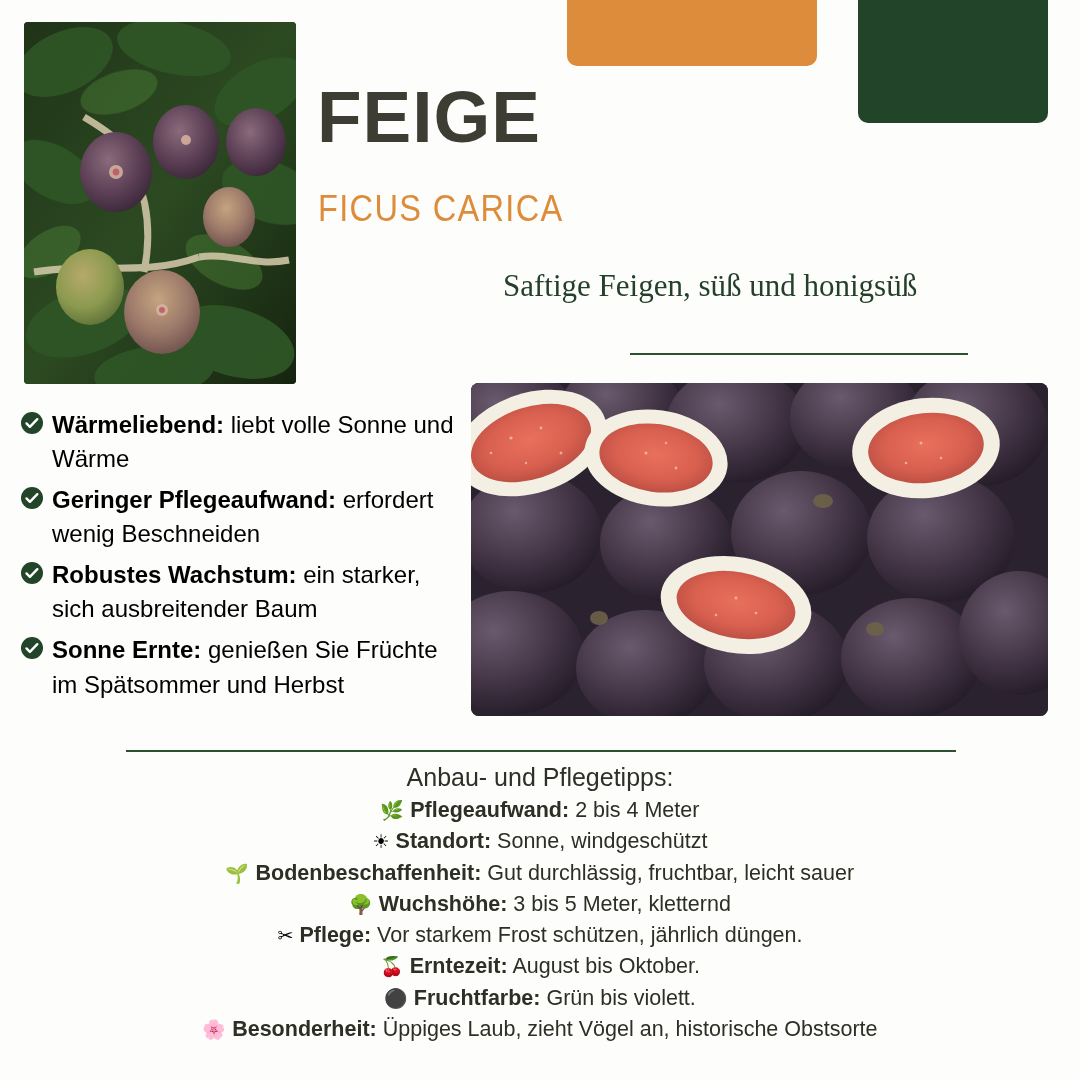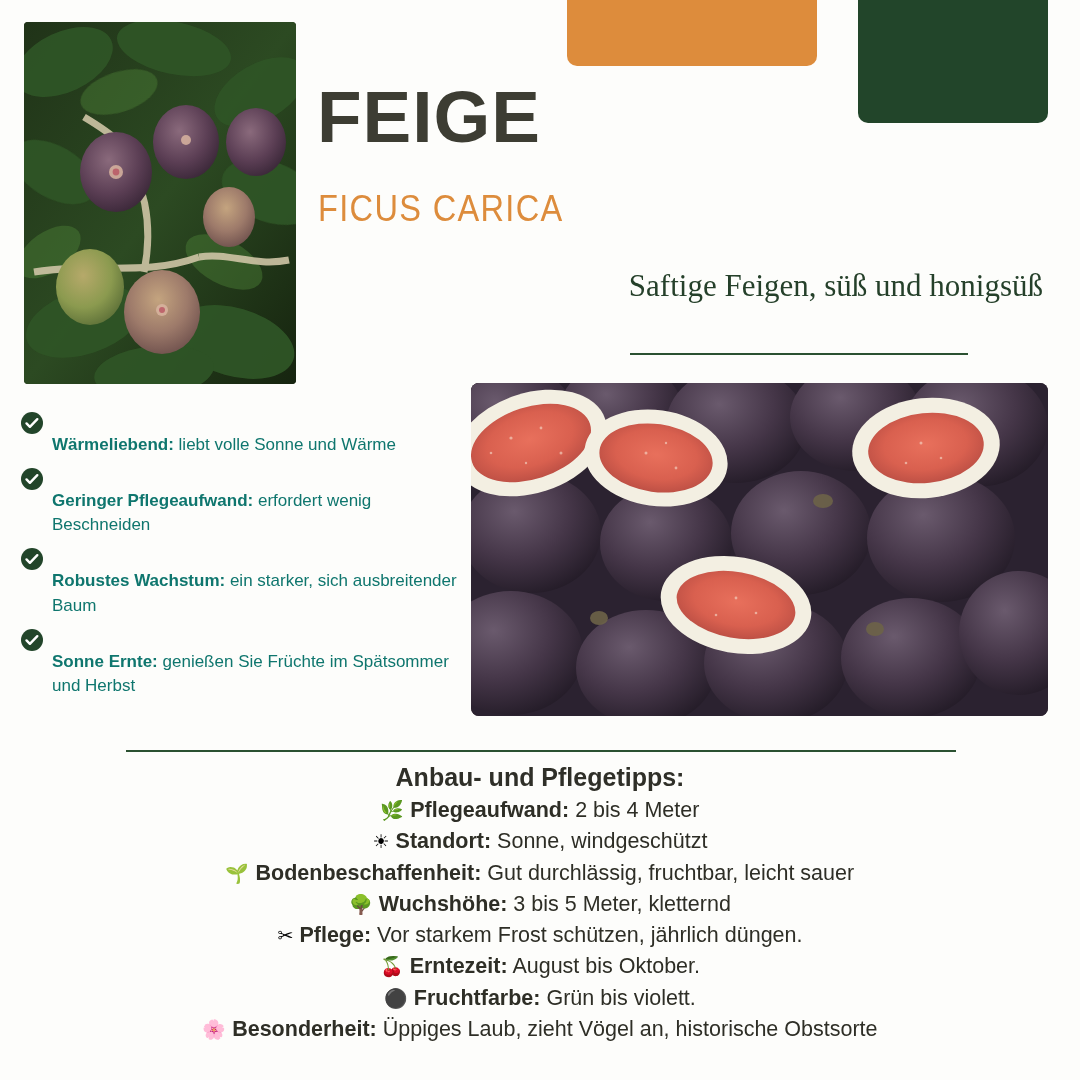--- a/index.html
+++ b/index.html
@@ -66,21 +66,21 @@
     transform: scaleX(0.88);
     transform-origin: left top;
   }
   .tagline {
     position: absolute;
     left: 503px; top: 268px;
     width: 540px;
     font-family: "Liberation Serif", serif;
     font-size: 31px;
     color: #25402a;
-    text-align: right;
+    text-align: left;
   }
   .rule-short {
     position: absolute;
     left: 630px; top: 353px;
     width: 338px;
     height: 2px;
     background: #2b5131;
   }
 
   
@@ -104,42 +104,41 @@
     align-items: flex-start;
     margin-bottom: 7px;
   }
   .check {
     flex: 0 0 auto;
     width: 24px; height: 24px;
     margin-top: 3px;
     margin-right: 8px;
   }
   .feature-text {
-    font-size: 17px;
+    font-size: 24px;
     line-height: 1.42;
-    color: #0f766e;
-    margin-top: 25px;
+    color: #000000;
   }
   .feature-text b { font-weight: bold; }
 
   
   .rule-long {
     position: absolute;
     left: 126px; top: 750px;
     width: 830px;
     height: 2px;
     background: #2b5131;
   }
   .tips-title {
     position: absolute;
     left: 0; top: 763px;
     width: 1080px;
     text-align: center;
     font-size: 25px;
-    font-weight: bold;
+    font-weight: normal;
     color: #2f2f28;
   }
   .tips {
     position: absolute;
     left: 0; top: 798px;
     width: 1080px;
   }
   .tip {
     display: flex;
     justify-content: center;

